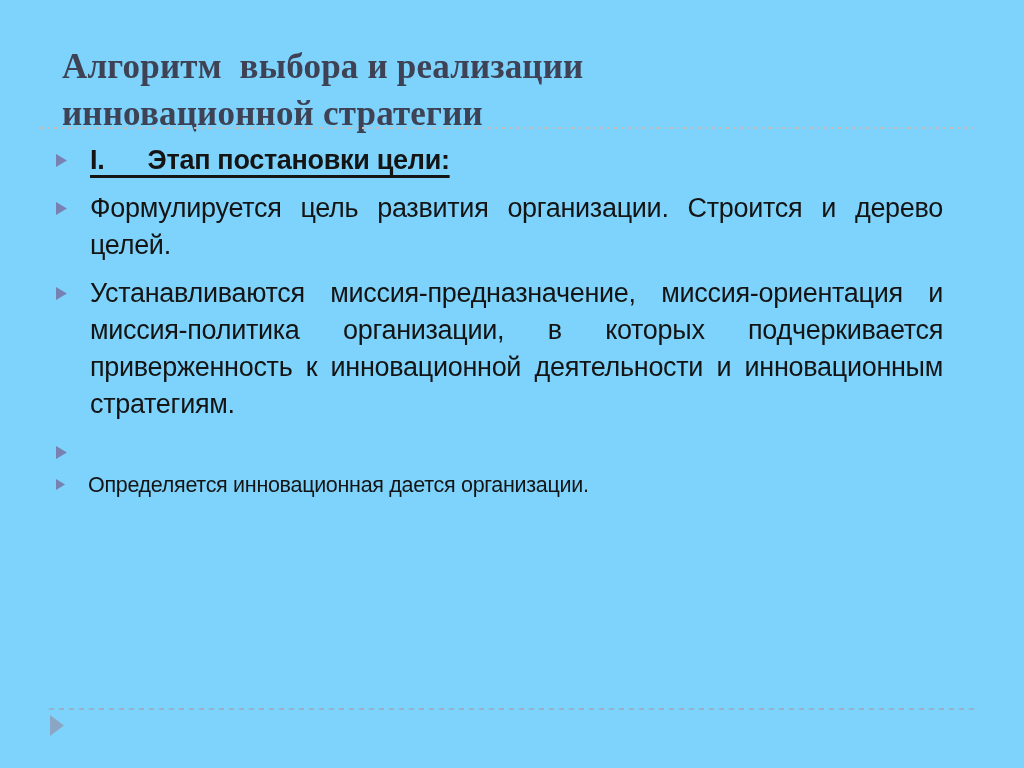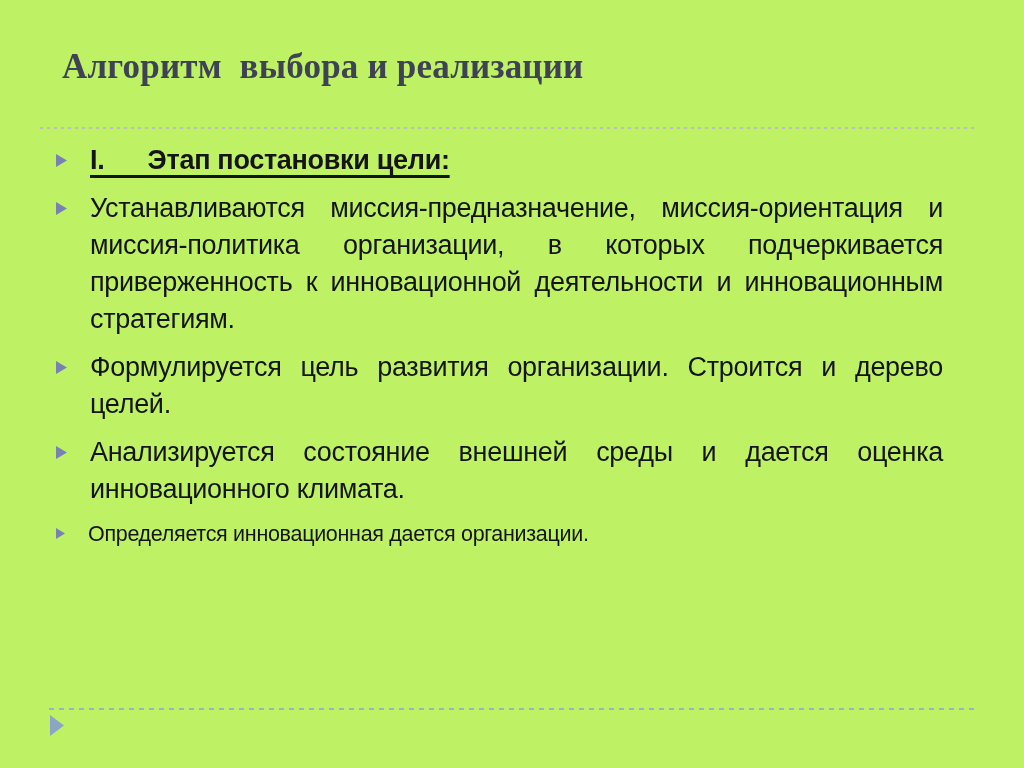--- a/index.html
+++ b/index.html
@@ -2,21 +2,21 @@
 <html><head>
 <meta charset="utf-8">
 <style>
   html,body{margin:0;padding:0;}
   body{
     width:1024px;height:768px;
     background:#ffffff;
     font-family:"Liberation Sans","DejaVu Sans",sans-serif;
     overflow:hidden;position:relative;
   }
-  .slide{position:absolute;inset:0;background:#bef264;}
+  .slide{position:absolute;inset:0;background:#7dd3fc;}
 
   
   .title{
     position:absolute;left:62px;top:20px;width:910px;
     font-family:"Liberation Serif","DejaVu Serif",serif;
     font-weight:bold;font-size:35px;line-height:47px;
     color:#3e4254;letter-spacing:0.2px;
     white-space:pre-wrap;
   }
 
@@ -58,46 +58,45 @@
     position:absolute;left:50px;top:715px;width:14px;height:21px;
     background:#8ba6c4;
     clip-path:polygon(0 0,100% 50%,0 100%);
   }
 </style>
 </head>
 <body>
 
 <div class="slide">
 
-  <h1 class="title"><span>Алгоритм &nbsp;выбора и реализации</span><br></h1>
+  <h1 class="title"><span>Алгоритм &nbsp;выбора и реализации</span><br><span>инновационной стратегии</span></h1>
 
   <div class="title-divider"></div>
 
   <main class="content">
 
     <div class="row hdr">
       <span class="tri"></span>
       <p class="txt">I.&nbsp;&nbsp;&nbsp;&nbsp;&nbsp;&nbsp;Этап постановки цели:</p>
     </div>
 
     <div class="row body">
       <span class="tri"></span>
-      <p class="txt">Устанавливаются миссия-предназначение, миссия-ориентация и миссия-политика организации, в которых подчеркивается приверженность к инновационной деятельности и инновационным стратегиям.</p>
+      <p class="txt">Формулируется цель развития организации. Строится и дерево целей.</p>
     </div>
 
     <div class="row body">
       <span class="tri"></span>
-      <p class="txt">Формулируется цель развития организации. Строится и дерево целей.</p>
+      <p class="txt">Устанавливаются миссия-предназначение, миссия-ориентация и миссия-политика организации, в которых подчеркивается приверженность к инновационной деятельности и инновационным стратегиям.</p>
     </div>
 
 
 
     <div class="row body">
       <span class="tri"></span>
-      <p class="txt">Анализируется состояние внешней среды и дается оценка инновационного климата.</p>
     </div>
 
     <div class="row small">
       <span class="tri"></span>
       <p class="txt">Определяется инновационная дается организации.</p>
     </div>
 
   </main>
 
   <div class="footer-divider"></div>

